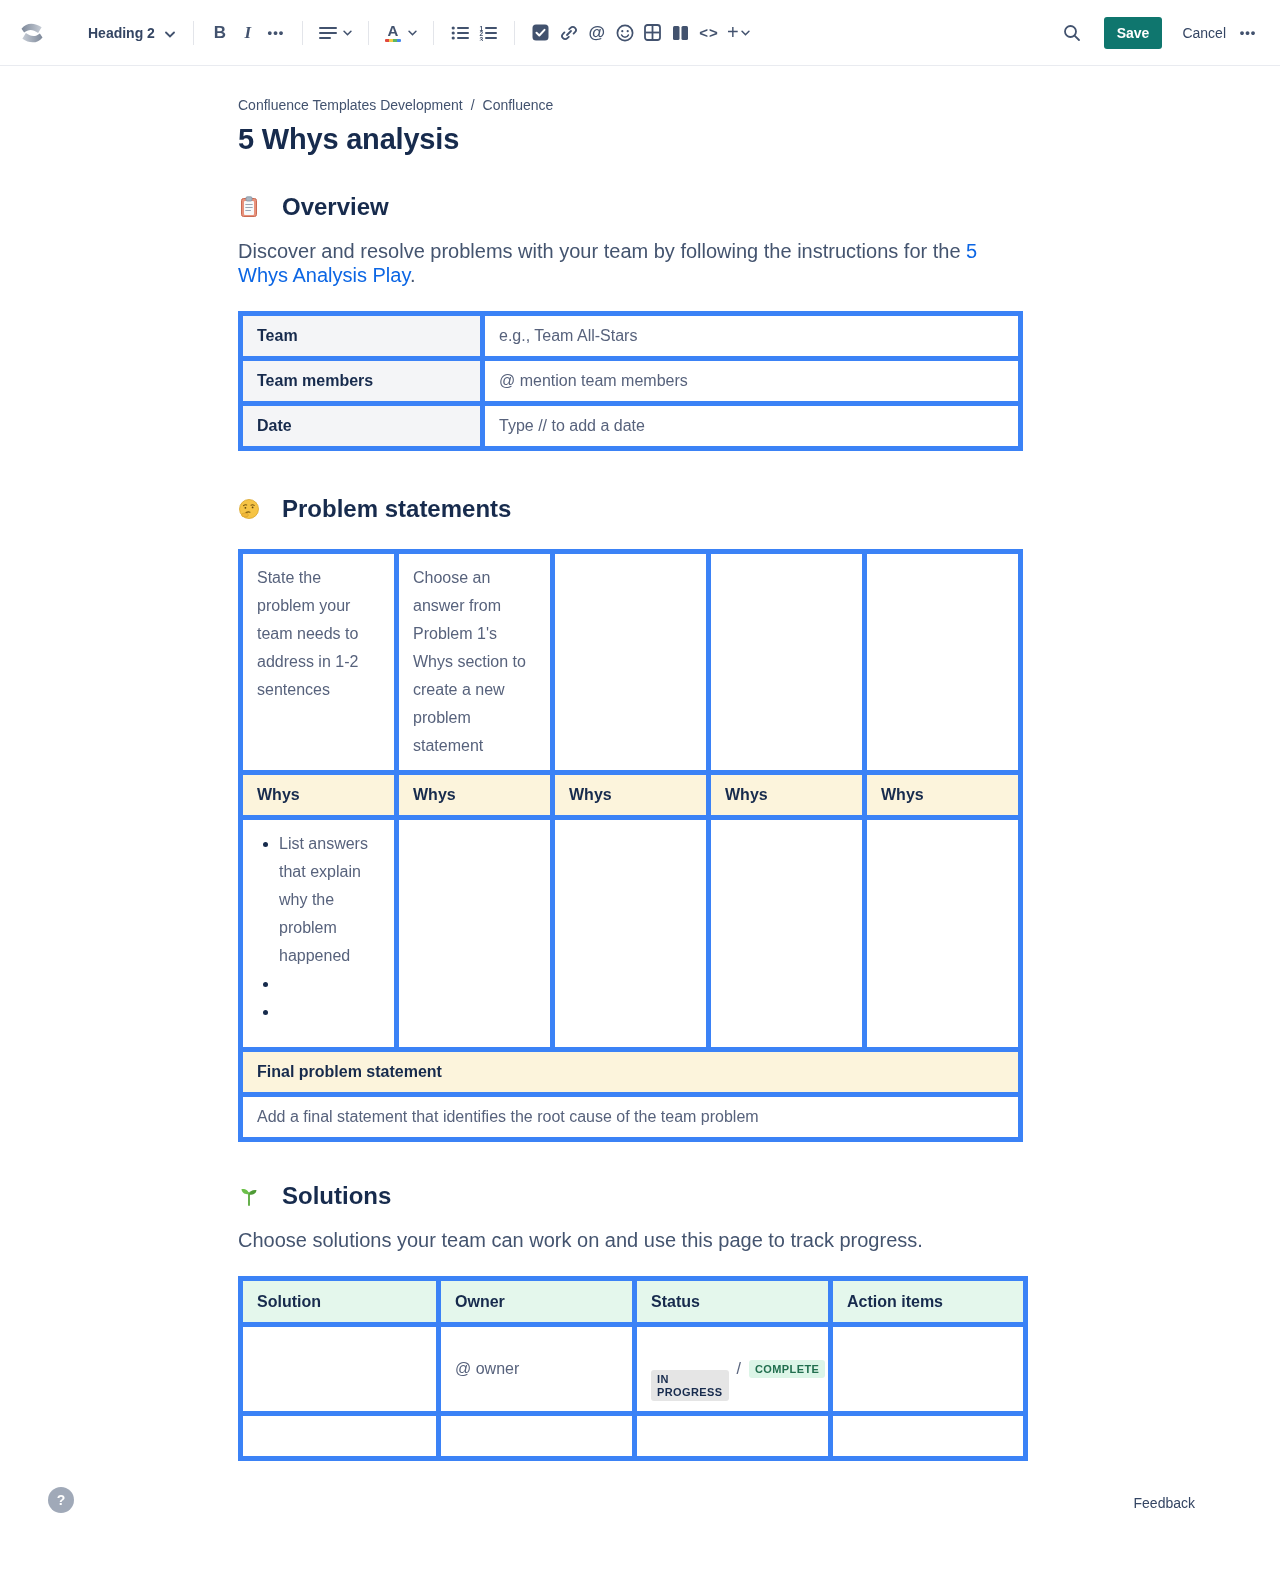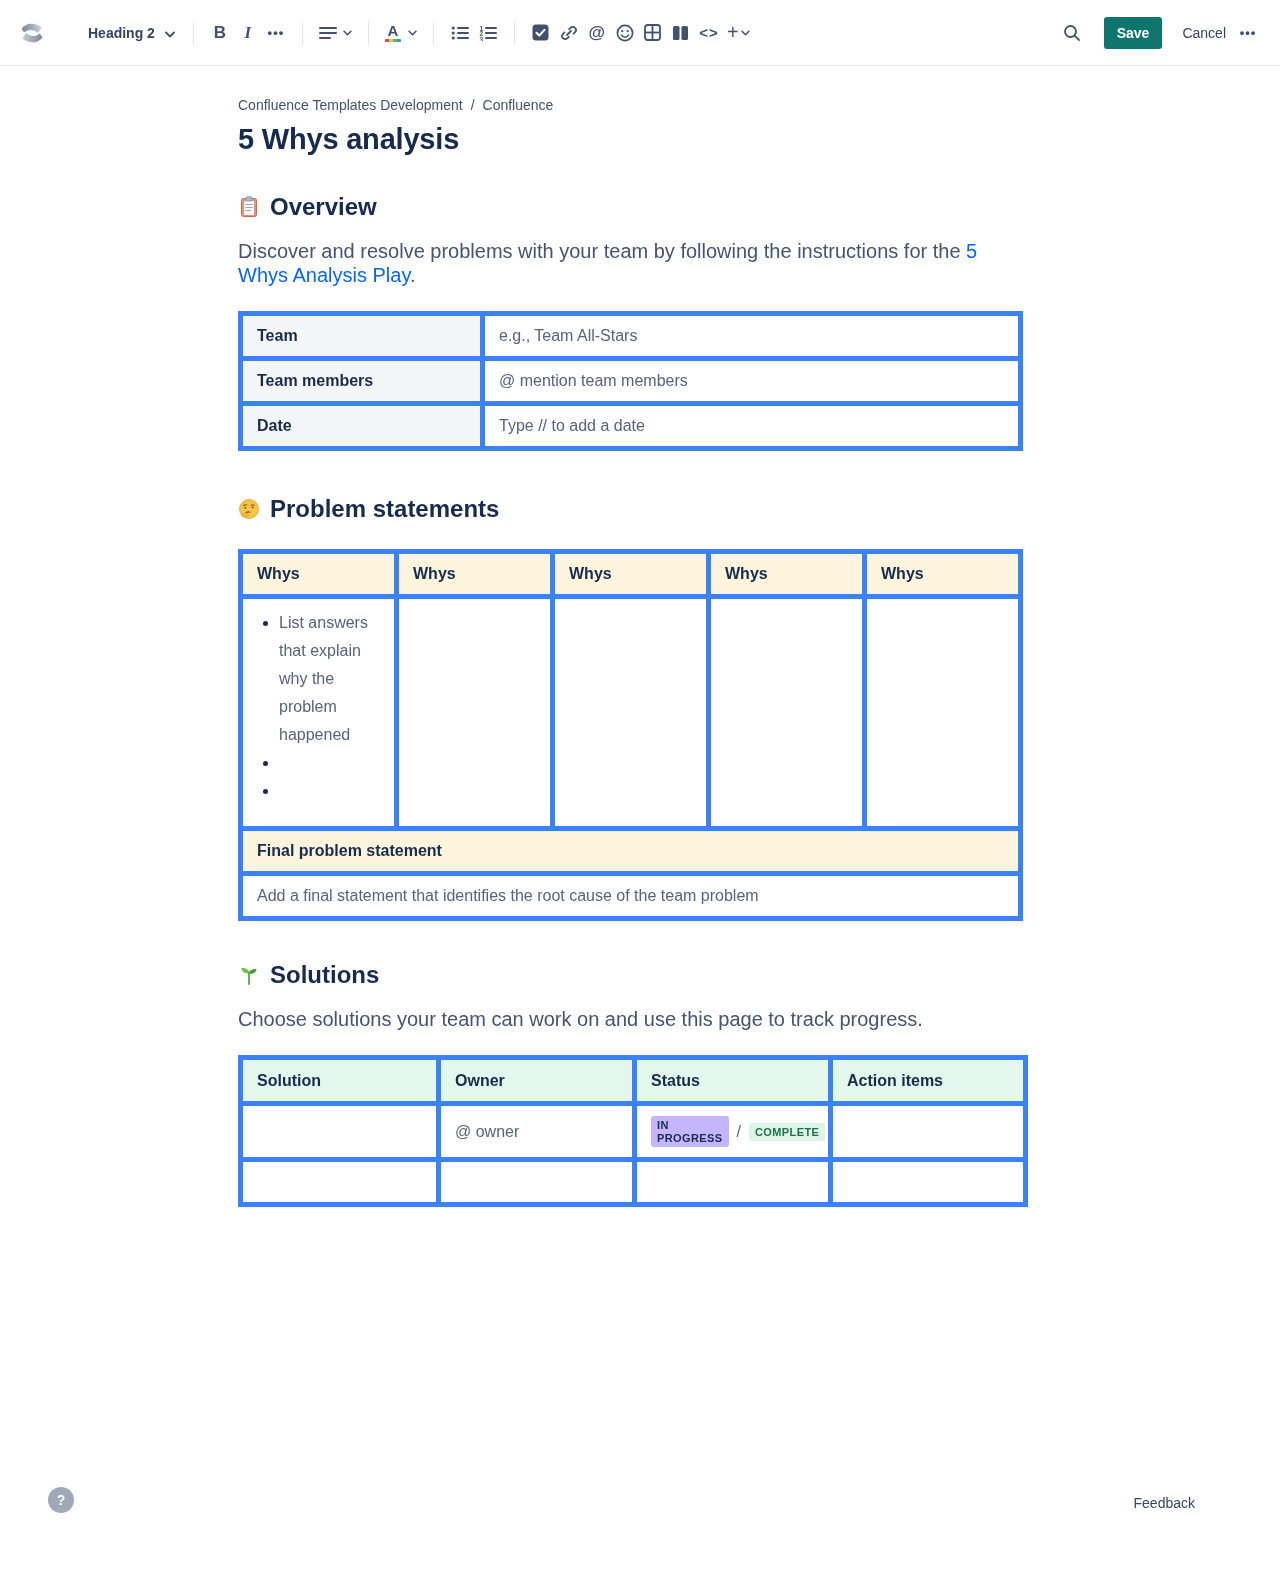--- a/index.html
+++ b/index.html
@@ -45,21 +45,21 @@
   .cancel-btn { color: #344563; font-size: 14px; font-weight: 500; padding: 6px 8px; cursor: pointer; }
 
   
   .content { width: 785px; margin-left: 238px; }
   .breadcrumb { margin-top: 31px; font-size: 14px; color: #42526e; display: flex; gap: 8px; align-items: flex-start; }
   .breadcrumb a { color: #42526e; text-decoration: none; cursor: pointer; }
   .bc-sep { color: #42526e; }
   h1.page-title { margin-top: 10px; font-size: 29px; font-weight: 600; color: #172b4d; letter-spacing: -0.2px; }
 
   .section-heading { display: flex; align-items: center; gap: 10px; margin-top: 44px; }
-  .section-heading h2 { font-size: 24px; font-weight: 600; color: #172b4d; }
+  .section-heading h2 { font-size: 24px; font-weight: 600; color: #172b4d; margin-left: 12px; }
   .emoji { width: 22px; height: 22px; display: inline-flex; }
   .emoji svg { display: block; }
 
   p.body-text { margin-top: 18px; font-size: 20px; color: #44546f; line-height: 24px; }
   p.body-text a { color: #0c66e4; text-decoration: none; cursor: pointer; }
 
   table { border-collapse: collapse; width: 100%; table-layout: fixed; }
   td, th { border: 5px solid #3b82f6; font-size: 16px; padding: 10px 14px; text-align: left; vertical-align: middle; }
   .ph { color: #57627c; font-weight: 400; }
 
@@ -82,21 +82,21 @@
 
   
   .solutions-table { margin-top: 24px; }
   .solutions-table .hdr { background: #e4f7ec; font-weight: 700; color: #172b4d; height: 46px; }
   .solutions-table td { height: 45px; }
   .status-cell { display: flex; align-items: center; gap: 8px; }
   .lozenge {
     display: inline-block; font-size: 11px; font-weight: 700; letter-spacing: 0.4px;
     padding: 3px 6px 2px; border-radius: 3px; line-height: 1.2; cursor: pointer;
   }
-  .loz-progress { background: #c4b5fd; color: #172b4d; }
+  .loz-progress { background: #e5e5e5; color: #172b4d; margin-top: 33px; }
   .loz-complete { background: #dcf5e7; color: #216e4e; }
   .status-slash { color: #57627c; font-size: 16px; }
 
   
   .help-fab {
     position: absolute; left: 48px; top: 1487px; width: 26px; height: 26px;
     background: #a0a9b8; color: #fff; border-radius: 50%; display: flex;
     align-items: center; justify-content: center; font-size: 14px; font-weight: 700; cursor: pointer;
   }
   .feedback-link {
@@ -331,20 +331,27 @@
           <circle cx="14.6" cy="9.4" r="0.9" fill="#5f460e"></circle>
         <path d="M8 14.6 q2 -1 4 -0.4" fill="none" stroke="#7a5a12" stroke-width="1.2" stroke-linecap="round"></path>
         <ellipse cx="7" cy="17" rx="3.4" ry="2" fill="#f0b73a" stroke="#d9a428" stroke-width="0.7"></ellipse>
       </svg>
     </span>
     <h2>Problem statements</h2>
   </div>
 
   <table class="problems-table">
     <tbody>
+      <tr class="row-statements">
+        <td class="cell-top ph">State the problem your team needs to address in 1-2 sentences</td>
+        <td class="cell-top ph">Choose an answer from Problem 1's Whys section to create a new problem statement</td>
+        <td class="cell-top ph"></td>
+        <td class="cell-top ph"></td>
+        <td class="cell-top ph"></td>
+      </tr>
       <tr>
         <td class="hdr">Whys</td>
         <td class="hdr">Whys</td>
         <td class="hdr">Whys</td>
         <td class="hdr">Whys</td>
         <td class="hdr">Whys</td>
       </tr>
       <tr class="row-whys-content">
         <td class="cell-top">
           <ul>

